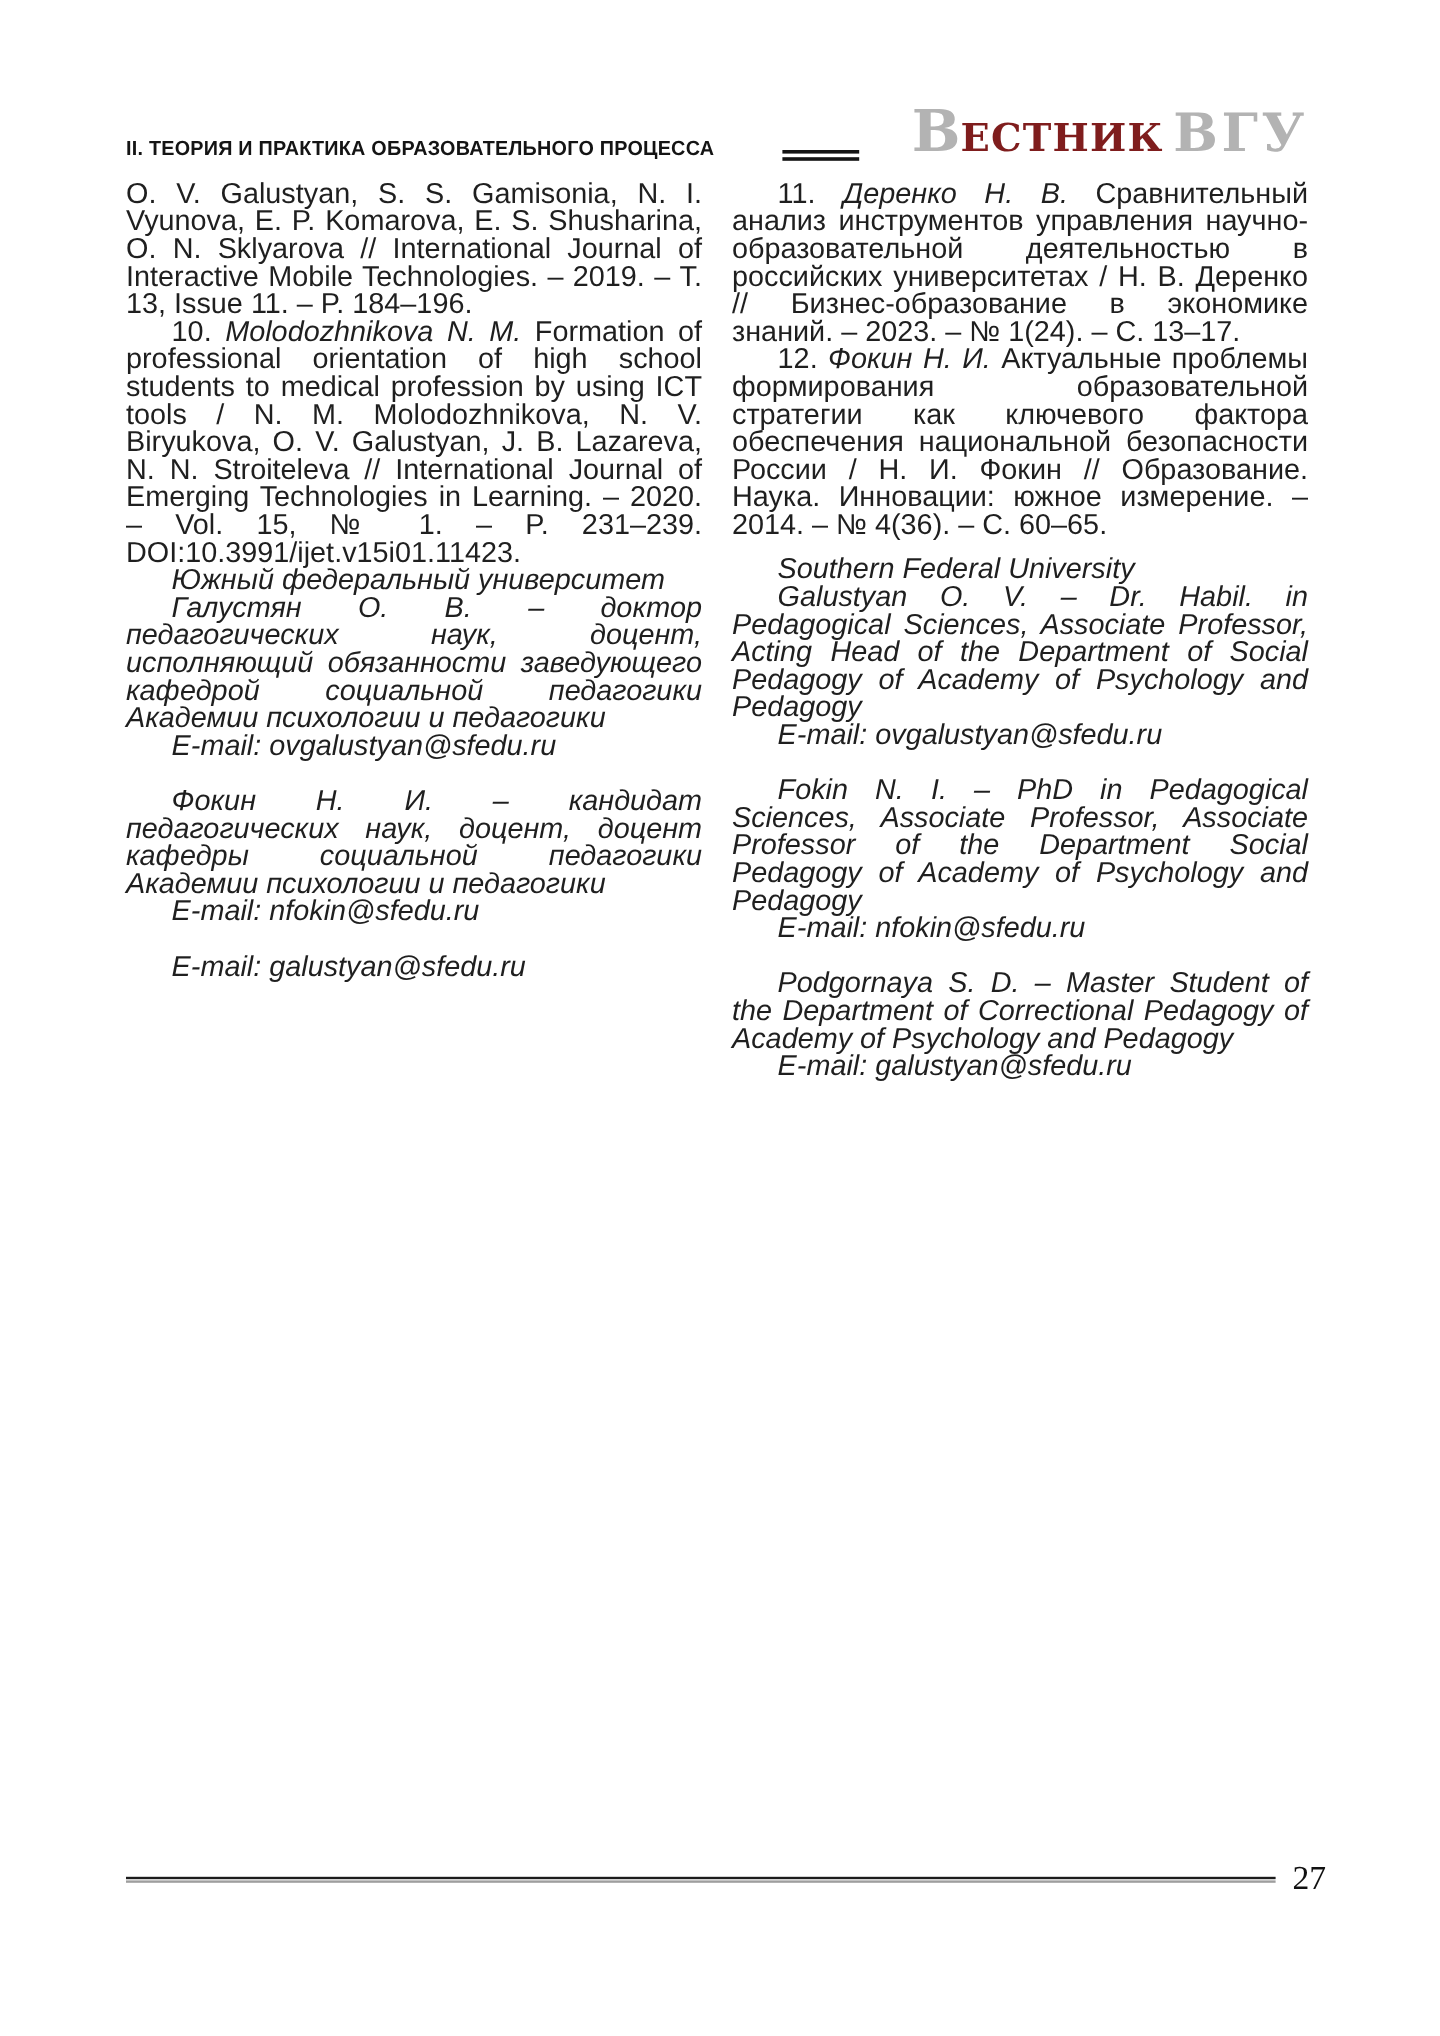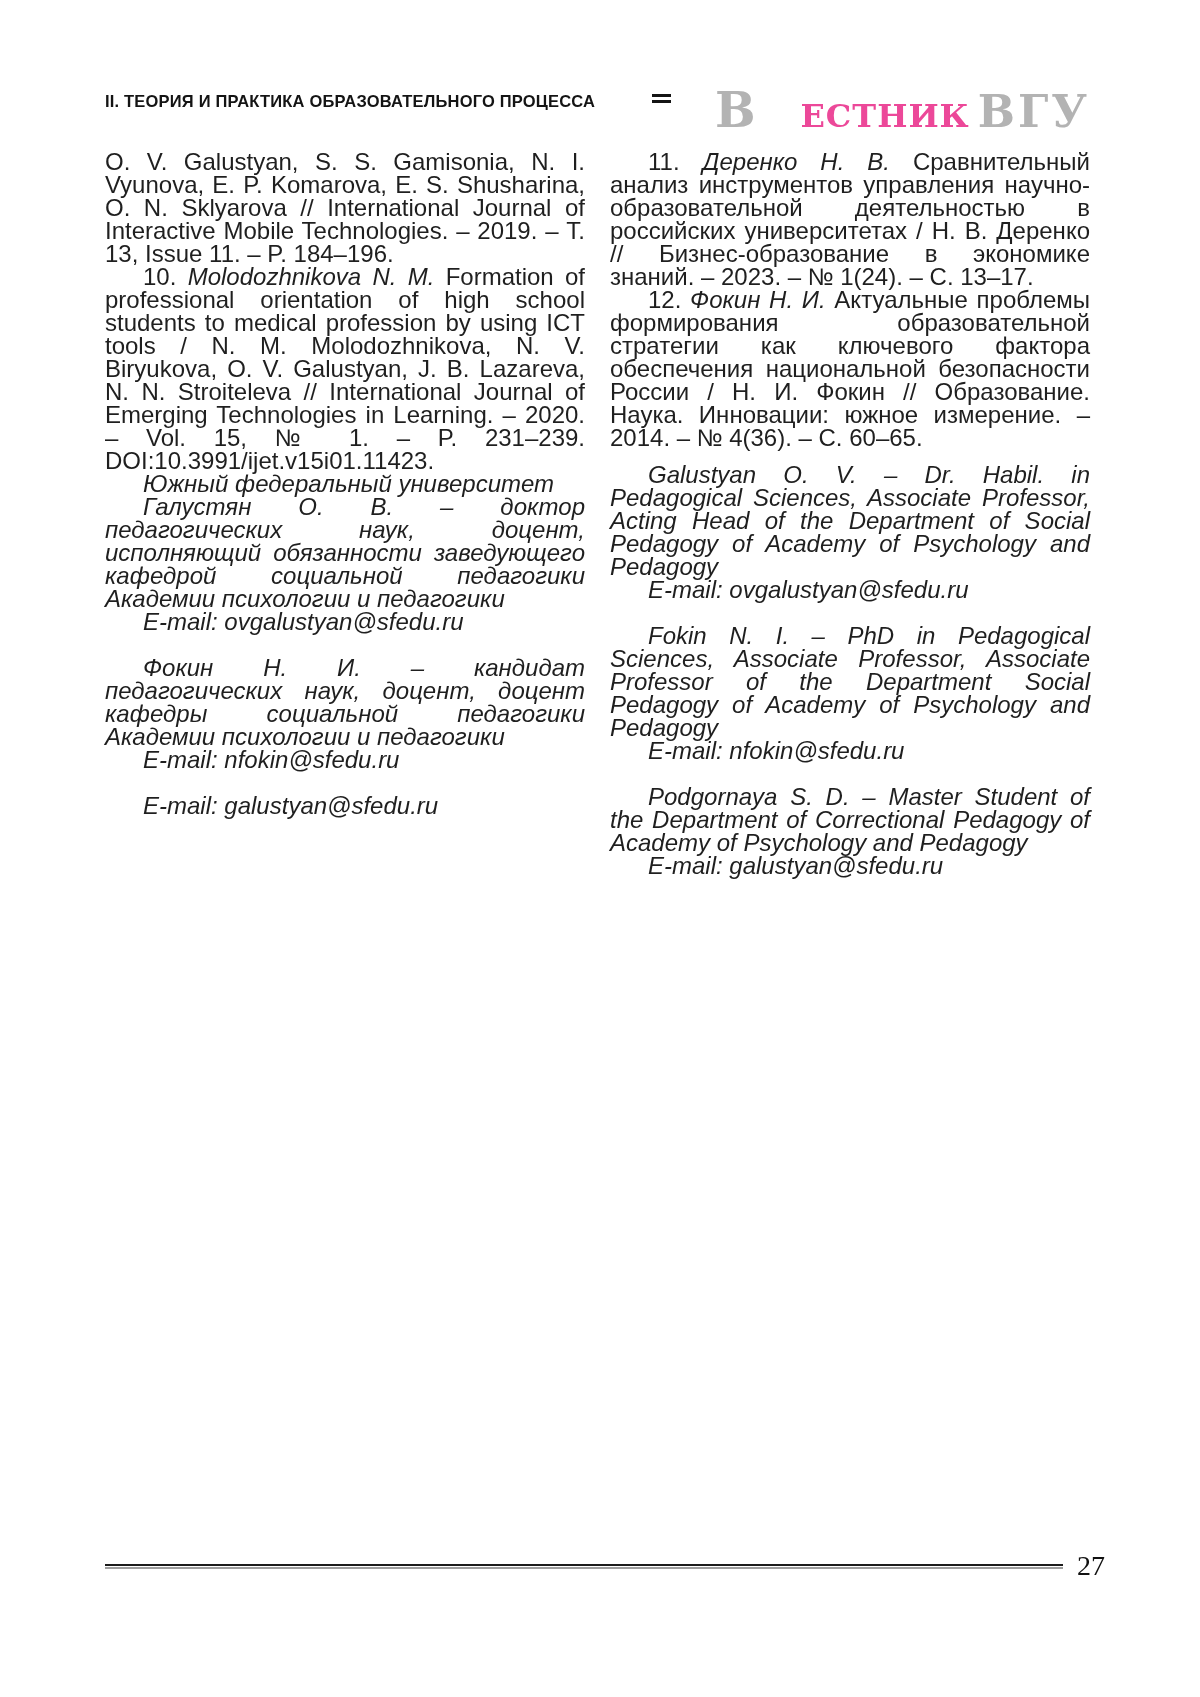--- a/index.html
+++ b/index.html
@@ -8,38 +8,38 @@
     background: #ffffff;
     font-family: "Liberation Sans", sans-serif;
     color: #1f1f1f;
     position: relative;
   }
   .page { position: absolute; inset: 0; }
 
   
   .header {
     position: absolute; left: 105px; top: 86px; width: 985px;
-    display: flex; align-items: flex-start; gap: 32px;
+    display: flex; align-items: flex-end; gap: 32px;
   }
   .running-title {
     font-weight: bold; font-size: 17px; letter-spacing: 0.2px;
     white-space: nowrap; color: #141414; transform: scaleX(0.97);
     transform-origin: left center; padding-top: 6px;
   }
   .header-rule {
     flex: 1; height: 3px;
     border-top: 3px solid #141414; border-bottom: 3px solid #141414;
     margin: 8px 12px 0 10px;
   }
   .logo {
     font-family: "DejaVu Serif", serif; font-weight: bold;
     white-space: nowrap; line-height: 1;
   }
   .logo-initial { font-size: 48px; color: #b3b3b3; }
-  .logo-rest { font-size: 32px; color: #ec4899; letter-spacing: 1px; margin-left: 45px; }
+  .logo-rest { font-size: 32px; color: #7f1d1d; letter-spacing: 1px; }
   .logo-acronym { font-size: 44px; color: #b3b3b3; letter-spacing: 3px; margin-left: 8px; }
 
   
   .columns {
     position: absolute; left: 105px; top: 150px; width: 985px;
     display: flex; gap: 25px;
   }
   .col {
     width: 480px; flex: 0 0 480px;
     font-size: 24px; line-height: 23px;
@@ -99,20 +99,21 @@
       </div>
     </section>
 
     <section class="col">
       <div class="refs" lang="ru">
         <p class="ref"><span>11. </span><span class="it">Деренко Н. В.</span><span> Сравнительный анализ инструментов управления научно-образовательной деятельностью в российских университетах / Н. В. Деренко // Бизнес-образование в экономике знаний. – 2023. – № 1(24). – С. 13–17.</span></p>
         <p class="ref"><span>12. </span><span class="it">Фокин Н. И.</span><span> Актуальные проблемы формирования образовательной стратегии как ключевого фактора обеспечения национальной безопасности России / Н. И. Фокин // Образование. Наука. Инновации: южное измерение. – 2014. – № 4(36). – С. 60–65.</span></p>
       </div>
 
       <div class="authors" lang="en">
+        <p class="aff">Southern Federal University</p>
         <p class="bio">Galustyan O. V. – Dr. Habil. in Pedagogical Sciences, Associate Professor, Acting Head of the Department of Social Pedagogy of Academy of Psychology and Pedagogy</p>
         <p class="email">E-mail: ovgalustyan@sfedu.ru</p>
         <p class="bio">Fokin N. I. – PhD in Pedagogical Sciences, Associate Professor, Associate Professor of the Department Social Pedagogy of Academy of Psychology and Pedagogy</p>
         <p class="email">E-mail: nfokin@sfedu.ru</p>
         <p class="bio">Podgornaya S. D. – Master Student of the Department of Correctional Pedagogy of Academy of Psychology and Pedagogy</p>
         <p class="email">E-mail: galustyan@sfedu.ru</p>
       </div>
     </section>
 
   </main>

